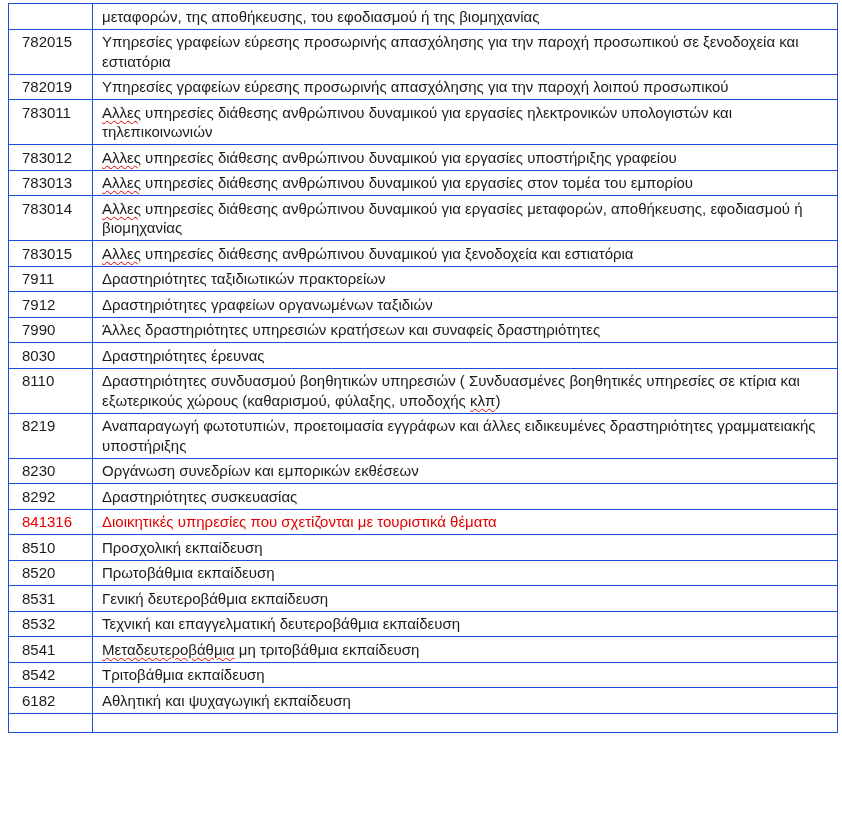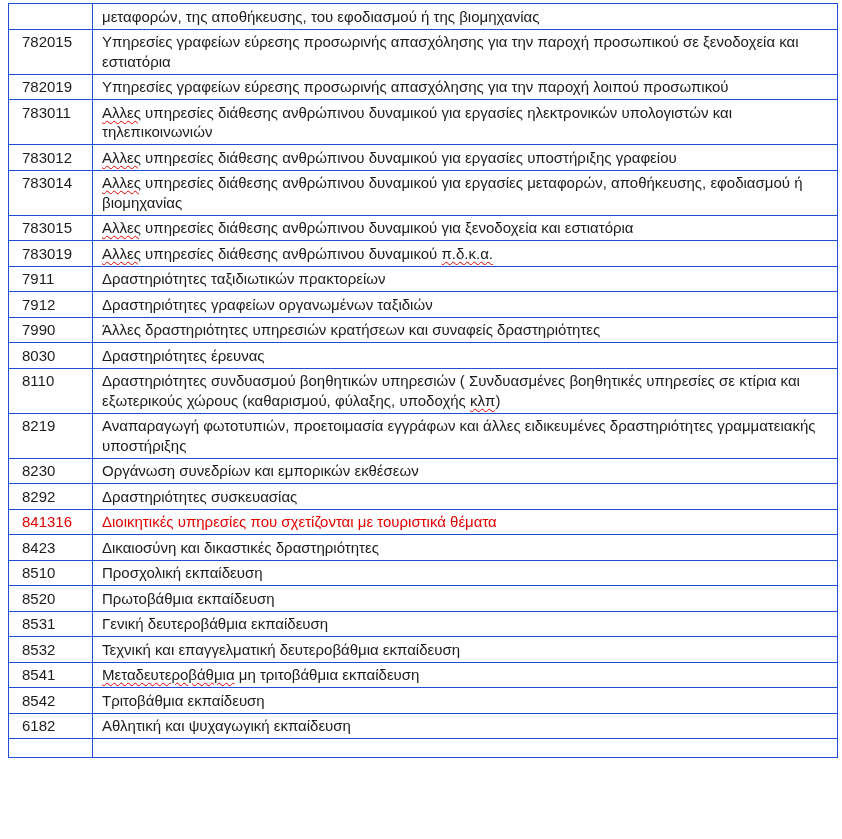--- a/index.html
+++ b/index.html
@@ -71,30 +71,30 @@
         </tr>
         <tr>
           <td class="code-cell">783011</td>
           <td class="description-cell"><span class="squiggle">Αλλες</span> υπηρεσίες διάθεσης ανθρώπινου δυναμικού για εργασίες ηλεκτρονικών υπολογιστών και τηλεπικοινωνιών</td>
         </tr>
         <tr>
           <td class="code-cell">783012</td>
           <td class="description-cell"><span class="squiggle">Αλλες</span> υπηρεσίες διάθεσης ανθρώπινου δυναμικού για εργασίες υποστήριξης γραφείου</td>
         </tr>
         <tr>
+          <td class="code-cell">783013</td>
+          <td class="description-cell"><span class="squiggle">Αλλες</span> υπηρεσίες διάθεσης ανθρώπινου δυναμικού για εργασίες στον τομέα του εμπορίου</td>
+        </tr>
+        <tr>
           <td class="code-cell">783014</td>
           <td class="description-cell"><span class="squiggle">Αλλες</span> υπηρεσίες διάθεσης ανθρώπινου δυναμικού για εργασίες μεταφορών, αποθήκευσης, εφοδιασμού ή βιομηχανίας</td>
         </tr>
         <tr>
           <td class="code-cell">783015</td>
           <td class="description-cell"><span class="squiggle">Αλλες</span> υπηρεσίες διάθεσης ανθρώπινου δυναμικού για ξενοδοχεία και εστιατόρια</td>
-        </tr>
-        <tr>
-          <td class="code-cell">783019</td>
-          <td class="description-cell"><span class="squiggle">Αλλες</span> υπηρεσίες διάθεσης ανθρώπινου δυναμικού <span class="squiggle">π.δ.κ.α.</span></td>
         </tr>
         <tr>
           <td class="code-cell">7911</td>
           <td class="description-cell">Δραστηριότητες ταξιδιωτικών πρακτορείων</td>
         </tr>
         <tr>
           <td class="code-cell">7912</td>
           <td class="description-cell">Δραστηριότητες γραφείων οργανωμένων ταξιδιών</td>
         </tr>
         <tr>
@@ -119,24 +119,20 @@
         </tr>
         <tr>
           <td class="code-cell">8292</td>
           <td class="description-cell">Δραστηριότητες συσκευασίας</td>
         </tr>
         <tr class="red-row">
           <td class="code-cell">841316</td>
           <td class="description-cell">Διοικητικές υπηρεσίες που σχετίζονται με τουριστικά θέματα</td>
         </tr>
         <tr>
-          <td class="code-cell">8423</td>
-          <td class="description-cell">Δικαιοσύνη και δικαστικές δραστηριότητες</td>
-        </tr>
-        <tr>
           <td class="code-cell">8510</td>
           <td class="description-cell">Προσχολική εκπαίδευση</td>
         </tr>
         <tr>
           <td class="code-cell">8520</td>
           <td class="description-cell">Πρωτοβάθμια εκπαίδευση</td>
         </tr>
         <tr>
           <td class="code-cell">8531</td>
           <td class="description-cell">Γενική δευτεροβάθμια εκπαίδευση</td>

